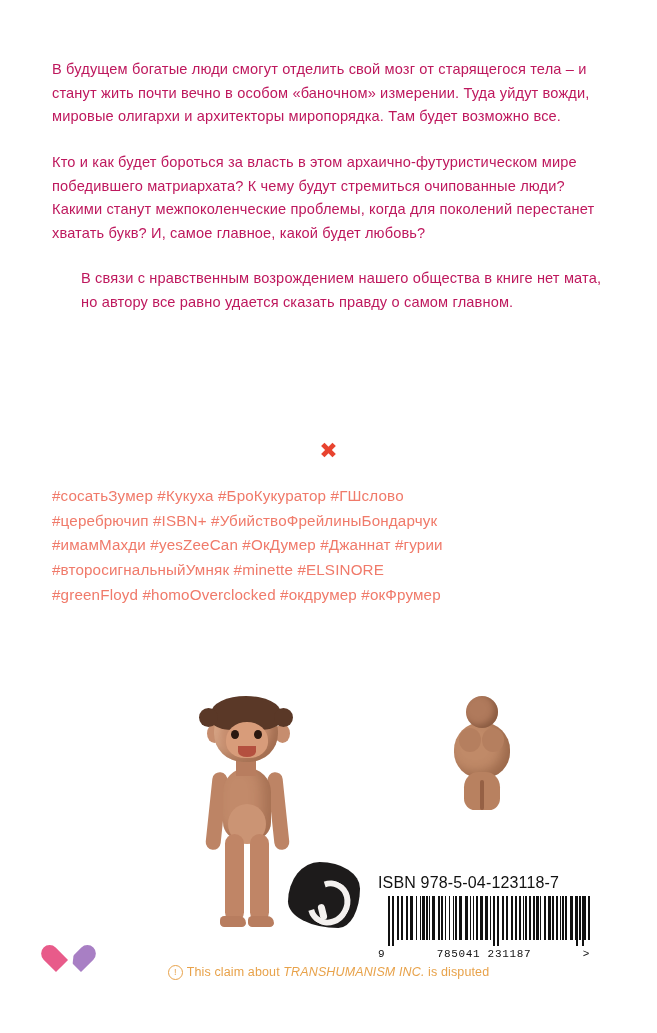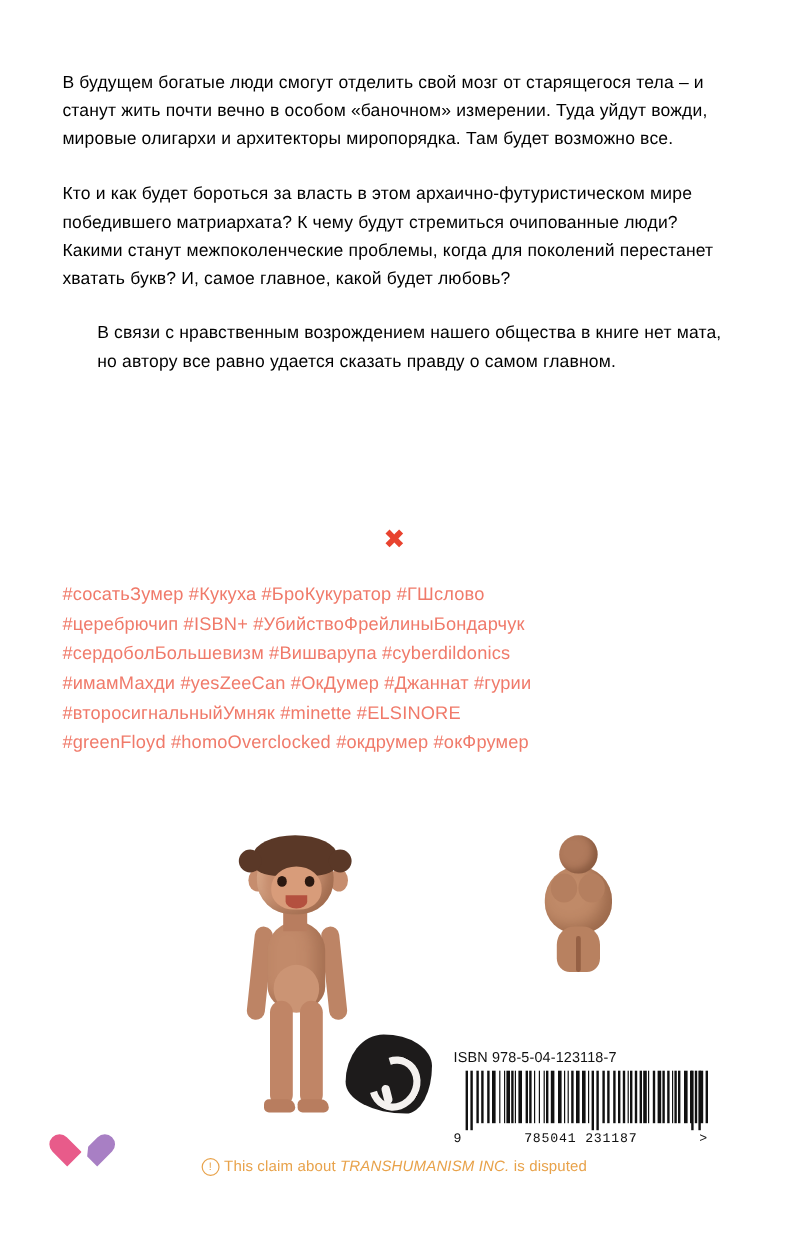--- a/index.html
+++ b/index.html
@@ -26,21 +26,21 @@
   .blurb {
     position: absolute;
     left: 52px;
     top: 58px;
     width: 556px;
   }
   .blurb p {
     margin: 0 0 22px 0;
     font-size: 14.6px;
     line-height: 1.62;
-    color: #000000;
+    color: #be185d;
     letter-spacing: 0.01em;
   }
   .blurb p:last-child { margin-bottom: 0; margin-left: 29px; }
 
   
   .ornament {
     position: absolute;
     left: 0;
     right: 0;
     top: 440px;
@@ -278,21 +278,21 @@
   }
 
   
   .isbn-block {
     position: absolute;
     left: 378px;
     top: 874px;
     width: 212px;
   }
   .isbn-text {
-    font-size: 12px;
+    font-size: 16px;
     color: #111;
     letter-spacing: 0.01em;
     margin-bottom: 4px;
     font-family: "Liberation Sans", sans-serif;
   }
   .barcode {
     width: 212px;
     height: 50px;
     position: relative;
     overflow: hidden;
@@ -407,21 +407,20 @@
     <p>В будущем богатые люди смогут отделить свой мозг от старящегося тела – и станут жить почти вечно в особом «баночном» измерении. Туда уйдут вожди, мировые олигархи и архитекторы миропорядка. Там будет возможно все.</p>
     <p>Кто и как будет бороться за власть в этом архаично-футуристическом мире победившего матриархата? К чему будут стремиться очипованные люди? Какими станут межпоколенческие проблемы, когда для поколений перестанет хватать букв? И, самое главное, какой будет любовь?</p>
     <p>В связи с нравственным возрождением нашего общества в книге нет мата, но автору все равно удается сказать правду о самом главном.</p>
   </div>
 
   <div class="ornament">✖</div>
 
   <div class="hashtags">
     <div>#сосатьЗумер #Кукуха #БроКукуратор #ГШслово</div>
     <div>#церебрючип #ISBN+ #УбийствоФрейлиныБондарчук</div>
-    <div>#сердоболБольшевизм #Вишварупа #cyberdildonics</div>
     <div>#имамМахди #yesZeeCan #ОкДумер #Джаннат #гурии</div>
     <div>#второсигнальныйУмняк #minette #ELSINORE</div>
     <div>#greenFloyd #homoOverclocked #окдрумер #окФрумер</div>
   </div>
 
   <div class="art">
 
     <div class="figure-main">
       <div class="fg-arm-l"></div>
       <div class="fg-arm-r"></div>

